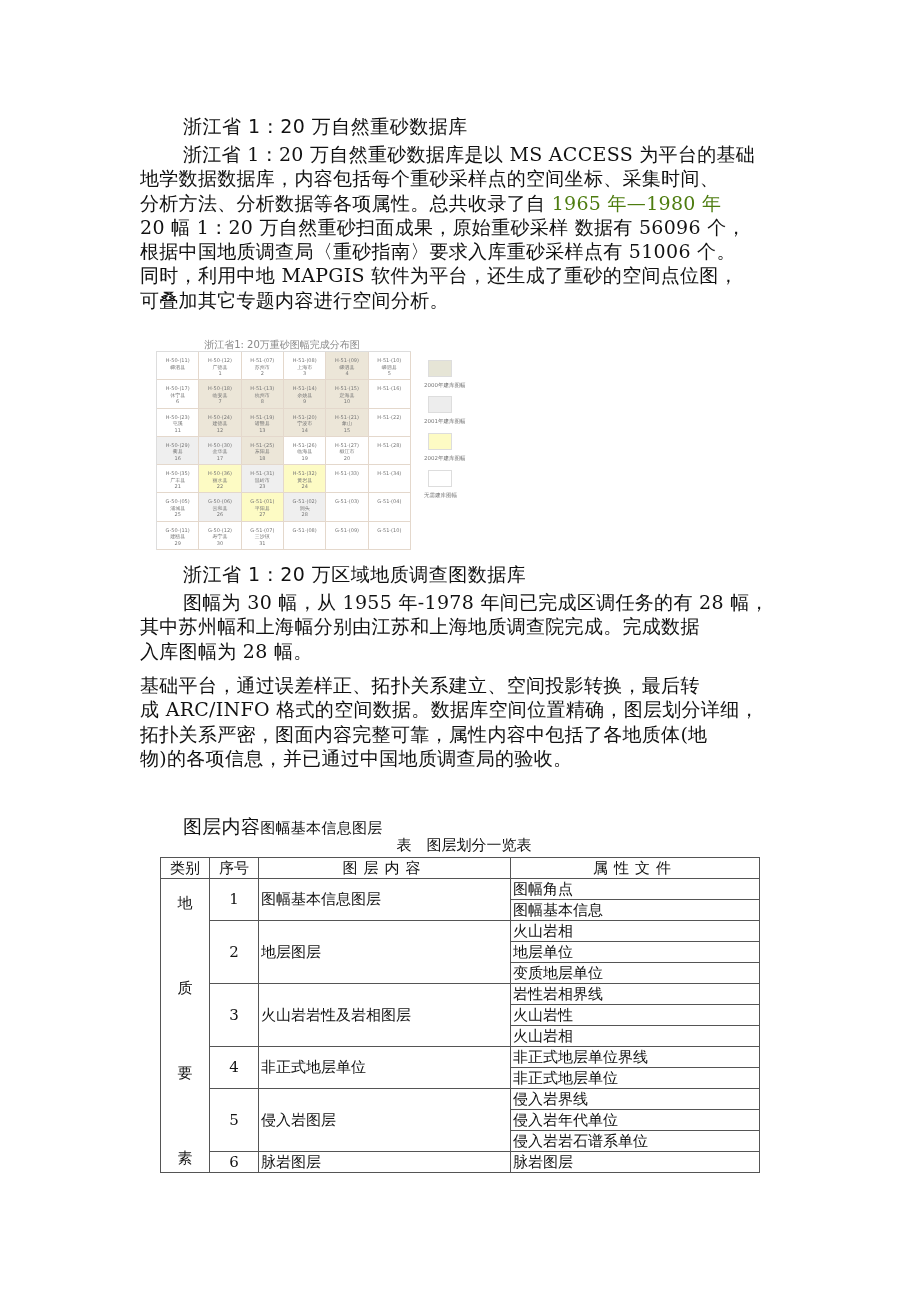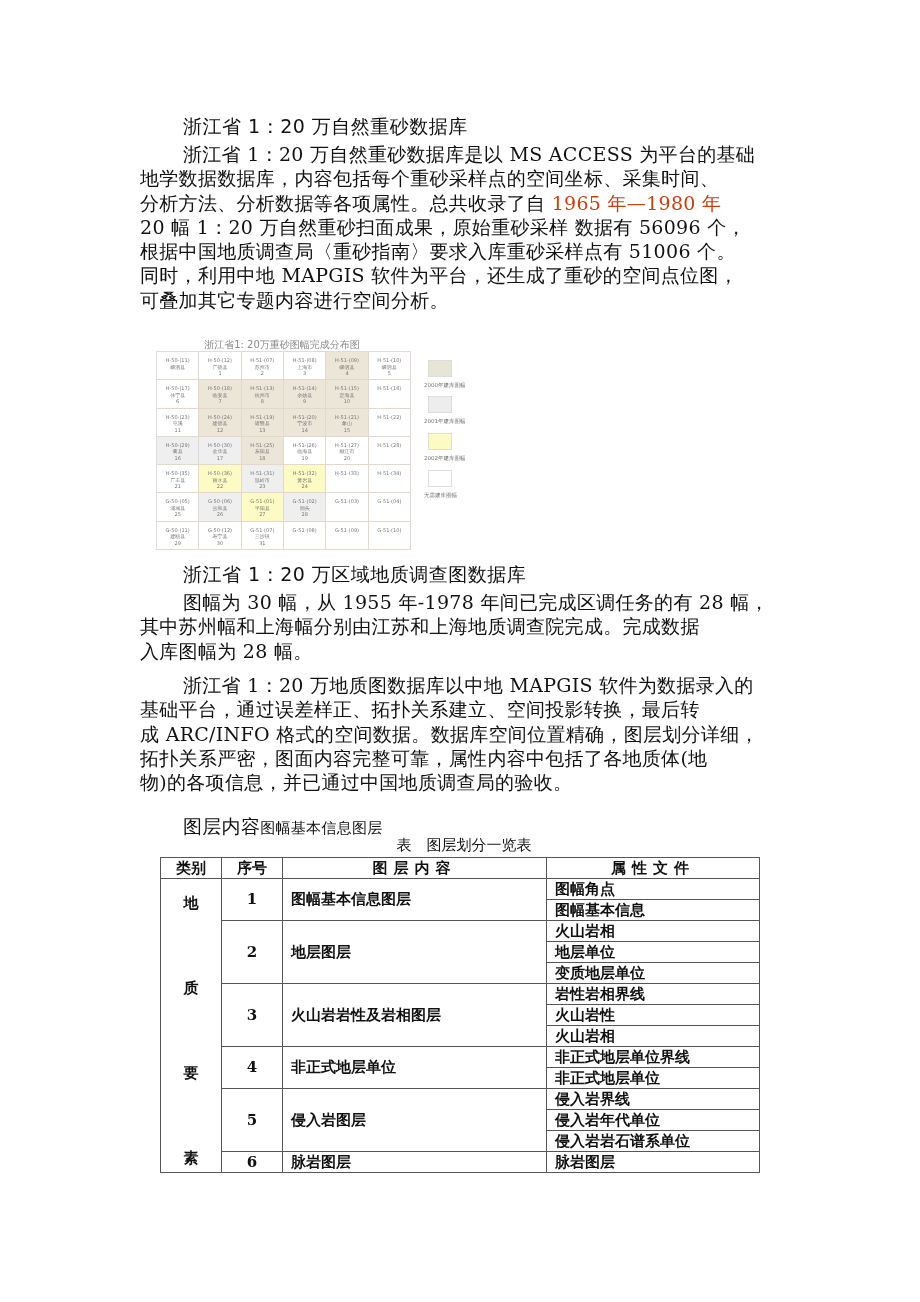--- a/index.html
+++ b/index.html
@@ -2,21 +2,21 @@
 <html><head>
 <meta charset="utf-8">
 <style>
   html, body { margin: 0; padding: 0; background: #ffffff; }
   body { width: 920px; height: 1302px; position: relative; overflow: hidden;
          font-family: "DejaVu Serif", "Liberation Serif", serif; color: #111; }
   .heading { position: absolute; left: 183px; font-family: "DejaVu Sans", "Liberation Sans", sans-serif;
              font-weight: normal; font-size: 19px; letter-spacing: 0.5px; }
   .para { position: absolute; left: 140px; width: 640px; font-size: 19px; line-height: 24.3px; letter-spacing: 0.3px; }
   .para .indent { display: inline-block; width: 43px; }
-  .pink { color: #c2410c; }
+  .pink { color: #4d7c0f; }
   .small { font-size: 15px; }
 
   
   .map { position: absolute; left: 154px; top: 338px; width: 256px; height: 212px; }
   .map-title { position: absolute; left: 0; top: 0; width: 256px; text-align: center;
                font-family: "DejaVu Sans", sans-serif; font-size: 10px; color: #888; }
   .map-grid { position: absolute; left: 2px; top: 13px; width: 254px; height: 198px;
               display: grid; grid-template-columns: repeat(6, 1fr); grid-template-rows: repeat(7, 1fr);
               border-left: 1px solid #ddd; border-top: 1px solid #ddd; }
   .cell { border-right: 1px solid #e4d8cc; border-bottom: 1px solid #e4d8cc;
@@ -29,21 +29,21 @@
 
   .legend { position: absolute; left: 424px; top: 360px; width: 80px; }
   .legend-item { position: absolute; left: 0; width: 80px; }
   .swatch { width: 22px; height: 15px; border: 1px solid #ddd; margin-left: 4px; }
   .legend-label { font-family: "DejaVu Sans", sans-serif; font-size: 5.5px; color: #777; margin-top: 5px; white-space: nowrap; }
 
   
   .tbl-caption { position: absolute; left: 144px; width: 640px; top: 836px; text-align: center; font-size: 15px; }
   table.layers { position: absolute; left: 160px; top: 857px; width: 600px; border-collapse: collapse;
                  font-size: 15px; line-height: 19px; }
-  table.layers td, table.layers th { border: 1px solid #555; padding: 0 8px; font-weight: bold; height: 20px; }
+  table.layers td, table.layers th { border: 1px solid #555; padding: 0 2px; font-weight: normal; height: 20px; }
   table.layers th { text-align: center; letter-spacing: 6px; }
   table.layers th.tight { letter-spacing: 0; }
   td.cat { text-align: center; vertical-align: middle; width: 44px; padding: 0; }
   td.num { text-align: center; width: 44px; }
   td.content { width: 247px; }
   .cat-chars { display: flex; flex-direction: column; justify-content: space-between; height: 250px; padding-top: 10px; box-sizing: border-box; }
 </style>
 </head>
 <body>
 
@@ -292,21 +292,20 @@
   </div>
 </div>
 
 <div class="heading" style="top:562px">浙江省 1：20 万区域地质调查图数据库</div>
 <div class="para" style="top:590px">
   <div><span class="indent"></span><span>图幅为 30 幅，从 1955 年-1978 年间已完成区调任务的有 28 幅，</span></div>
   <div>其中苏州幅和上海幅分别由江苏和上海地质调查院完成。完成数据</div>
   <div>入库图幅为 28 幅。</div>
 </div>
 <div class="para" style="top:673px">
-  <div><span class="indent"></span><span>浙江省 1：20 万地质图数据库以中地 MAPGIS 软件为数据录入的</span></div>
   <div>基础平台，通过误差样正、拓扑关系建立、空间投影转换，最后转</div>
   <div>成 ARC/INFO 格式的空间数据。数据库空间位置精确，图层划分详细，</div>
   <div>拓扑关系严密，图面内容完整可靠，属性内容中包括了各地质体(地</div>
   <div>物)的各项信息，并已通过中国地质调查局的验收。</div>
 </div>
 <div class="para" style="top:814px">
   <span class="indent"></span><span>图层内容</span><span class="small">图幅基本信息图层</span>
 </div>
 
 <div class="tbl-caption">表　图层划分一览表</div>

